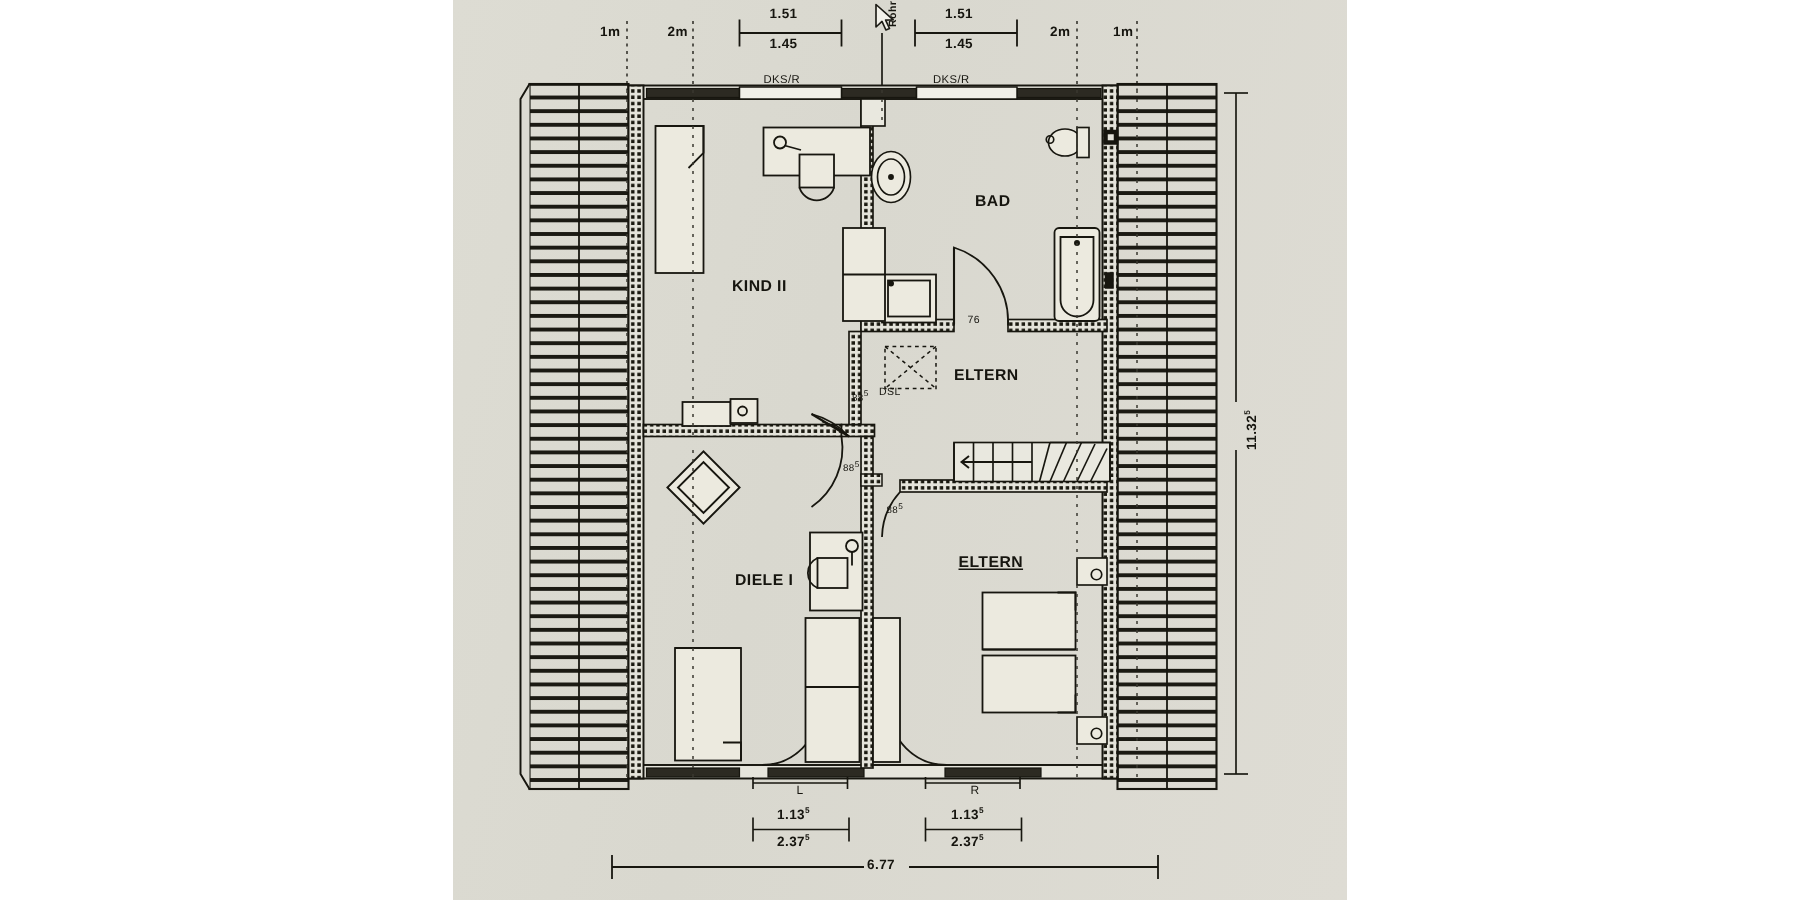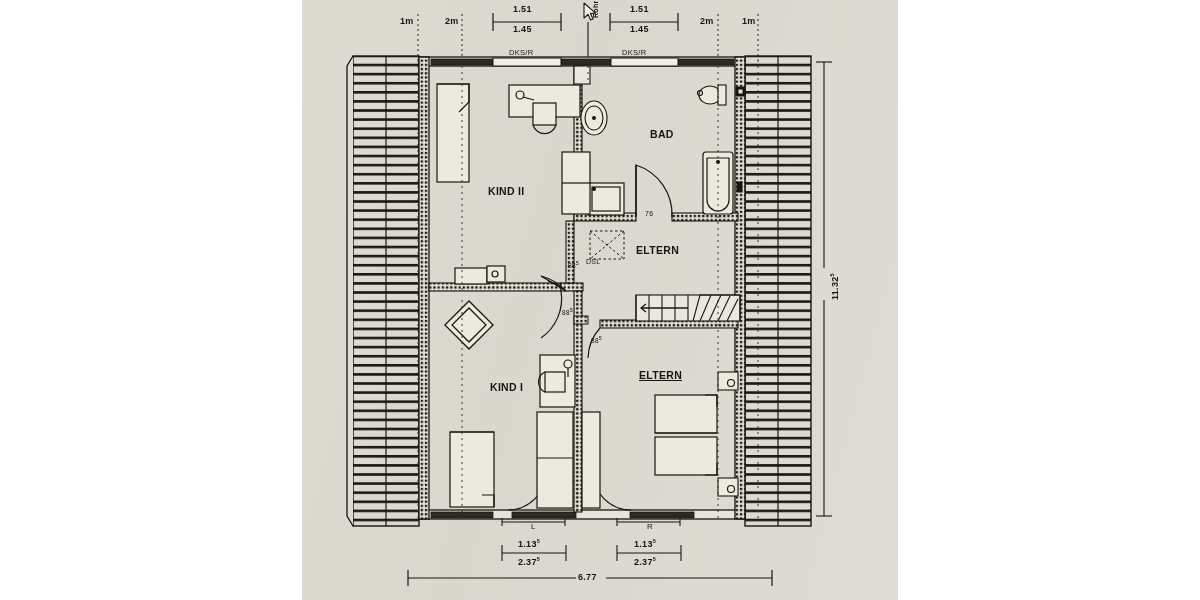--- a/index.html
+++ b/index.html
@@ -291,21 +291,21 @@
         <line x1="408" y1="570" x2="408" y2="586"></line>
         <line x1="772" y1="570" x2="772" y2="586"></line>
       </g>
 
     </g>
   </svg>
 
   <div class="lbl room" style="left:488px;top:185px;">KIND II</div>
   <div class="lbl room" style="left:650px;top:128px;">BAD</div>
   <div class="lbl room" style="left:636px;top:244px;">ELTERN</div>
-  <div class="lbl room" style="left:490px;top:381px;">KIND I</div>
+  <div class="lbl room" style="left:490px;top:381px;">DIELE I</div>
   <div class="lbl room" style="left:639px;top:369px;text-decoration:underline;">ELTERN</div>
 
   <div class="lbl dimsm" style="left:509px;top:48px;">DKS/R</div>
   <div class="lbl dimsm" style="left:622px;top:48px;">DKS/R</div>
   <div class="lbl vert" style="left:592px;top:18px;font-size:7px;font-weight:bold;transform:rotate(-90deg);transform-origin:left top;">Rohrleiten</div>
   <div class="lbl dimsm" style="left:586px;top:258px;font-size:7px;">DSL</div>
   <div class="lbl dimsm" style="left:645px;top:210px;font-size:7px;">76</div>
   <div class="lbl dimsm" style="left:531px;top:522px;font-size:8px;">L</div>
   <div class="lbl dimsm" style="left:647px;top:522px;font-size:8px;">R</div>
 

